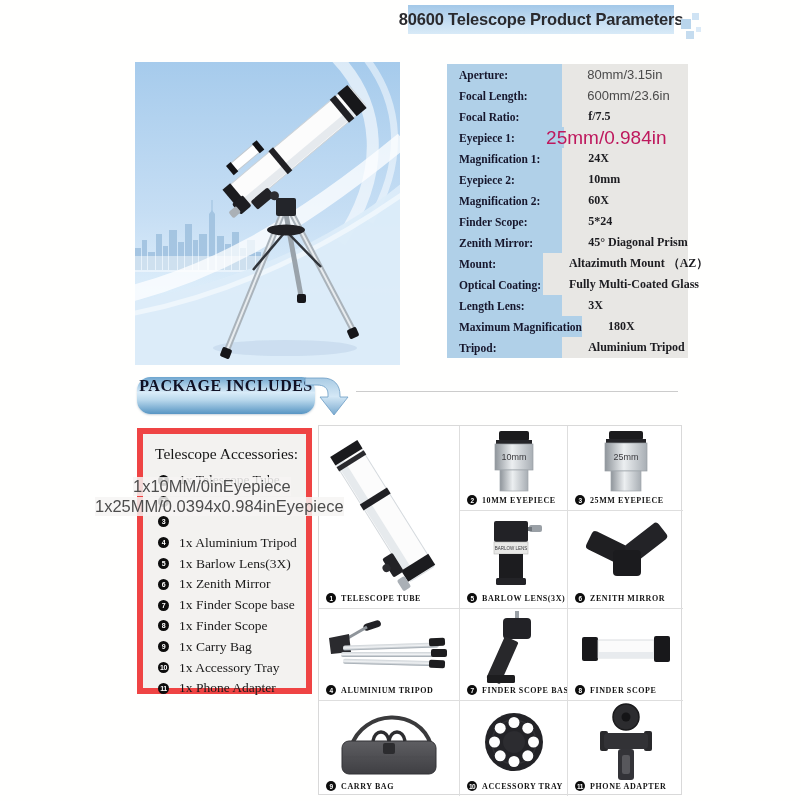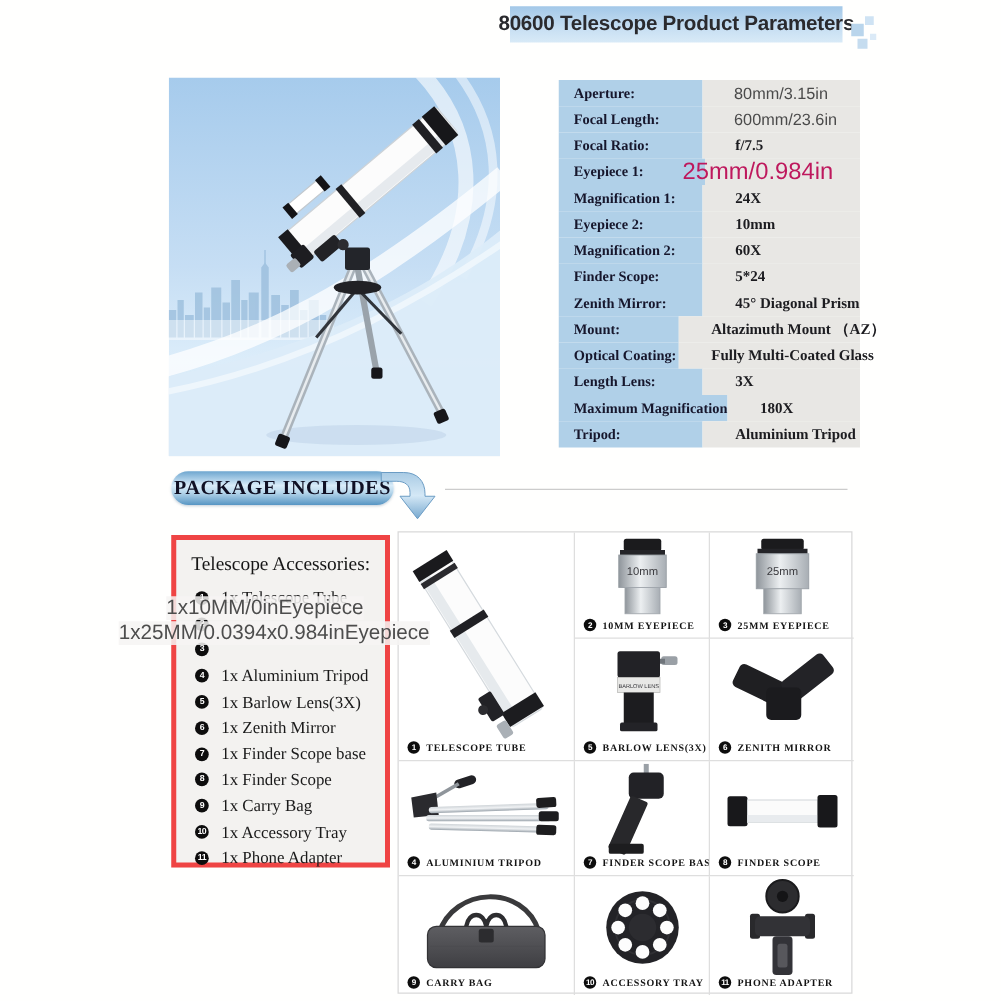--- a/index.html
+++ b/index.html
@@ -25,30 +25,30 @@
     padding-left:12px;box-sizing:border-box;font-weight:bold;font-size:11.5px;color:#16162c;white-space:nowrap;margin-left:39px;}
   .spec-value{width:145px;background:#e8e7e4;display:flex;align-items:center;
     padding-left:26px;box-sizing:border-box;font-weight:bold;font-size:12px;color:#1c1c20;white-space:nowrap;}
   .spec-value.sans{font-family:"Liberation Sans","DejaVu Sans",sans-serif;font-weight:normal;
     color:#4a4a4a;font-size:13px;padding-left:25px;}
   .spec-value.sans-large{font-family:"Liberation Sans","DejaVu Sans",sans-serif;font-weight:normal;
     color:#be185d;font-size:19px;padding-left:0;overflow:visible;}
   .spec-value.sans-large span{position:relative;left:-18px;white-space:nowrap;}
 
   
-  .pkg-banner{position:absolute;left:137px;top:377px;width:178px;height:27px;border-radius:13.5px;
+  .pkg-banner{position:absolute;left:137px;top:377px;width:178px;height:37px;border-radius:13.5px;
     background:linear-gradient(180deg,#6ea6cf 0%,#d9ecf9 42%,#b9d8ec 62%,#5795c3 100%);
-    display:flex;align-items:center;justify-content:center;box-shadow:0 1px 2px rgba(40,80,120,.25);}
+    display:flex;align-items:flex-start;justify-content:center;box-shadow:0 1px 2px rgba(40,80,120,.25);}
   .pkg-title{font-weight:bold;font-size:16px;color:#101024;letter-spacing:.5px;white-space:nowrap;}
   .pkg-arrow{position:absolute;left:303px;top:374px;}
   .pkg-line{position:absolute;left:356px;top:391px;width:322px;height:1px;background:#cccccc;}
 
   
   .acc-box{position:absolute;left:137px;top:428px;width:175px;height:266px;
-    background:#f3f2f0;border:4px solid #ef4444;box-sizing:border-box;}
+    background:#f3f2f0;border:6px solid #ef4444;box-sizing:border-box;}
   .acc-title{margin:11px 0 7px 12px;font-size:15.5px;color:#161616;}
   .acc-list{margin-left:15px;}
   .acc-item{display:flex;align-items:center;height:20.8px;font-size:13.5px;color:#1a1a1a;white-space:nowrap;}
   .numcircle{display:inline-flex;flex:none;width:11px;height:11px;border-radius:50%;background:#0d0d0d;
     color:#ffffff;font-family:"Liberation Sans","DejaVu Sans",sans-serif;font-size:7px;font-weight:bold;
     letter-spacing:-.5px;align-items:center;justify-content:center;margin-right:10px;}
   .acc-overlay{position:absolute;font-family:"Liberation Sans","DejaVu Sans",sans-serif;
     font-size:16.5px;color:#4d4d4d;z-index:6;white-space:nowrap;background:rgba(246,245,243,.85);line-height:19px;}
   .ov1{left:133px;top:477px;}
   .ov2{left:95px;top:497px;}

